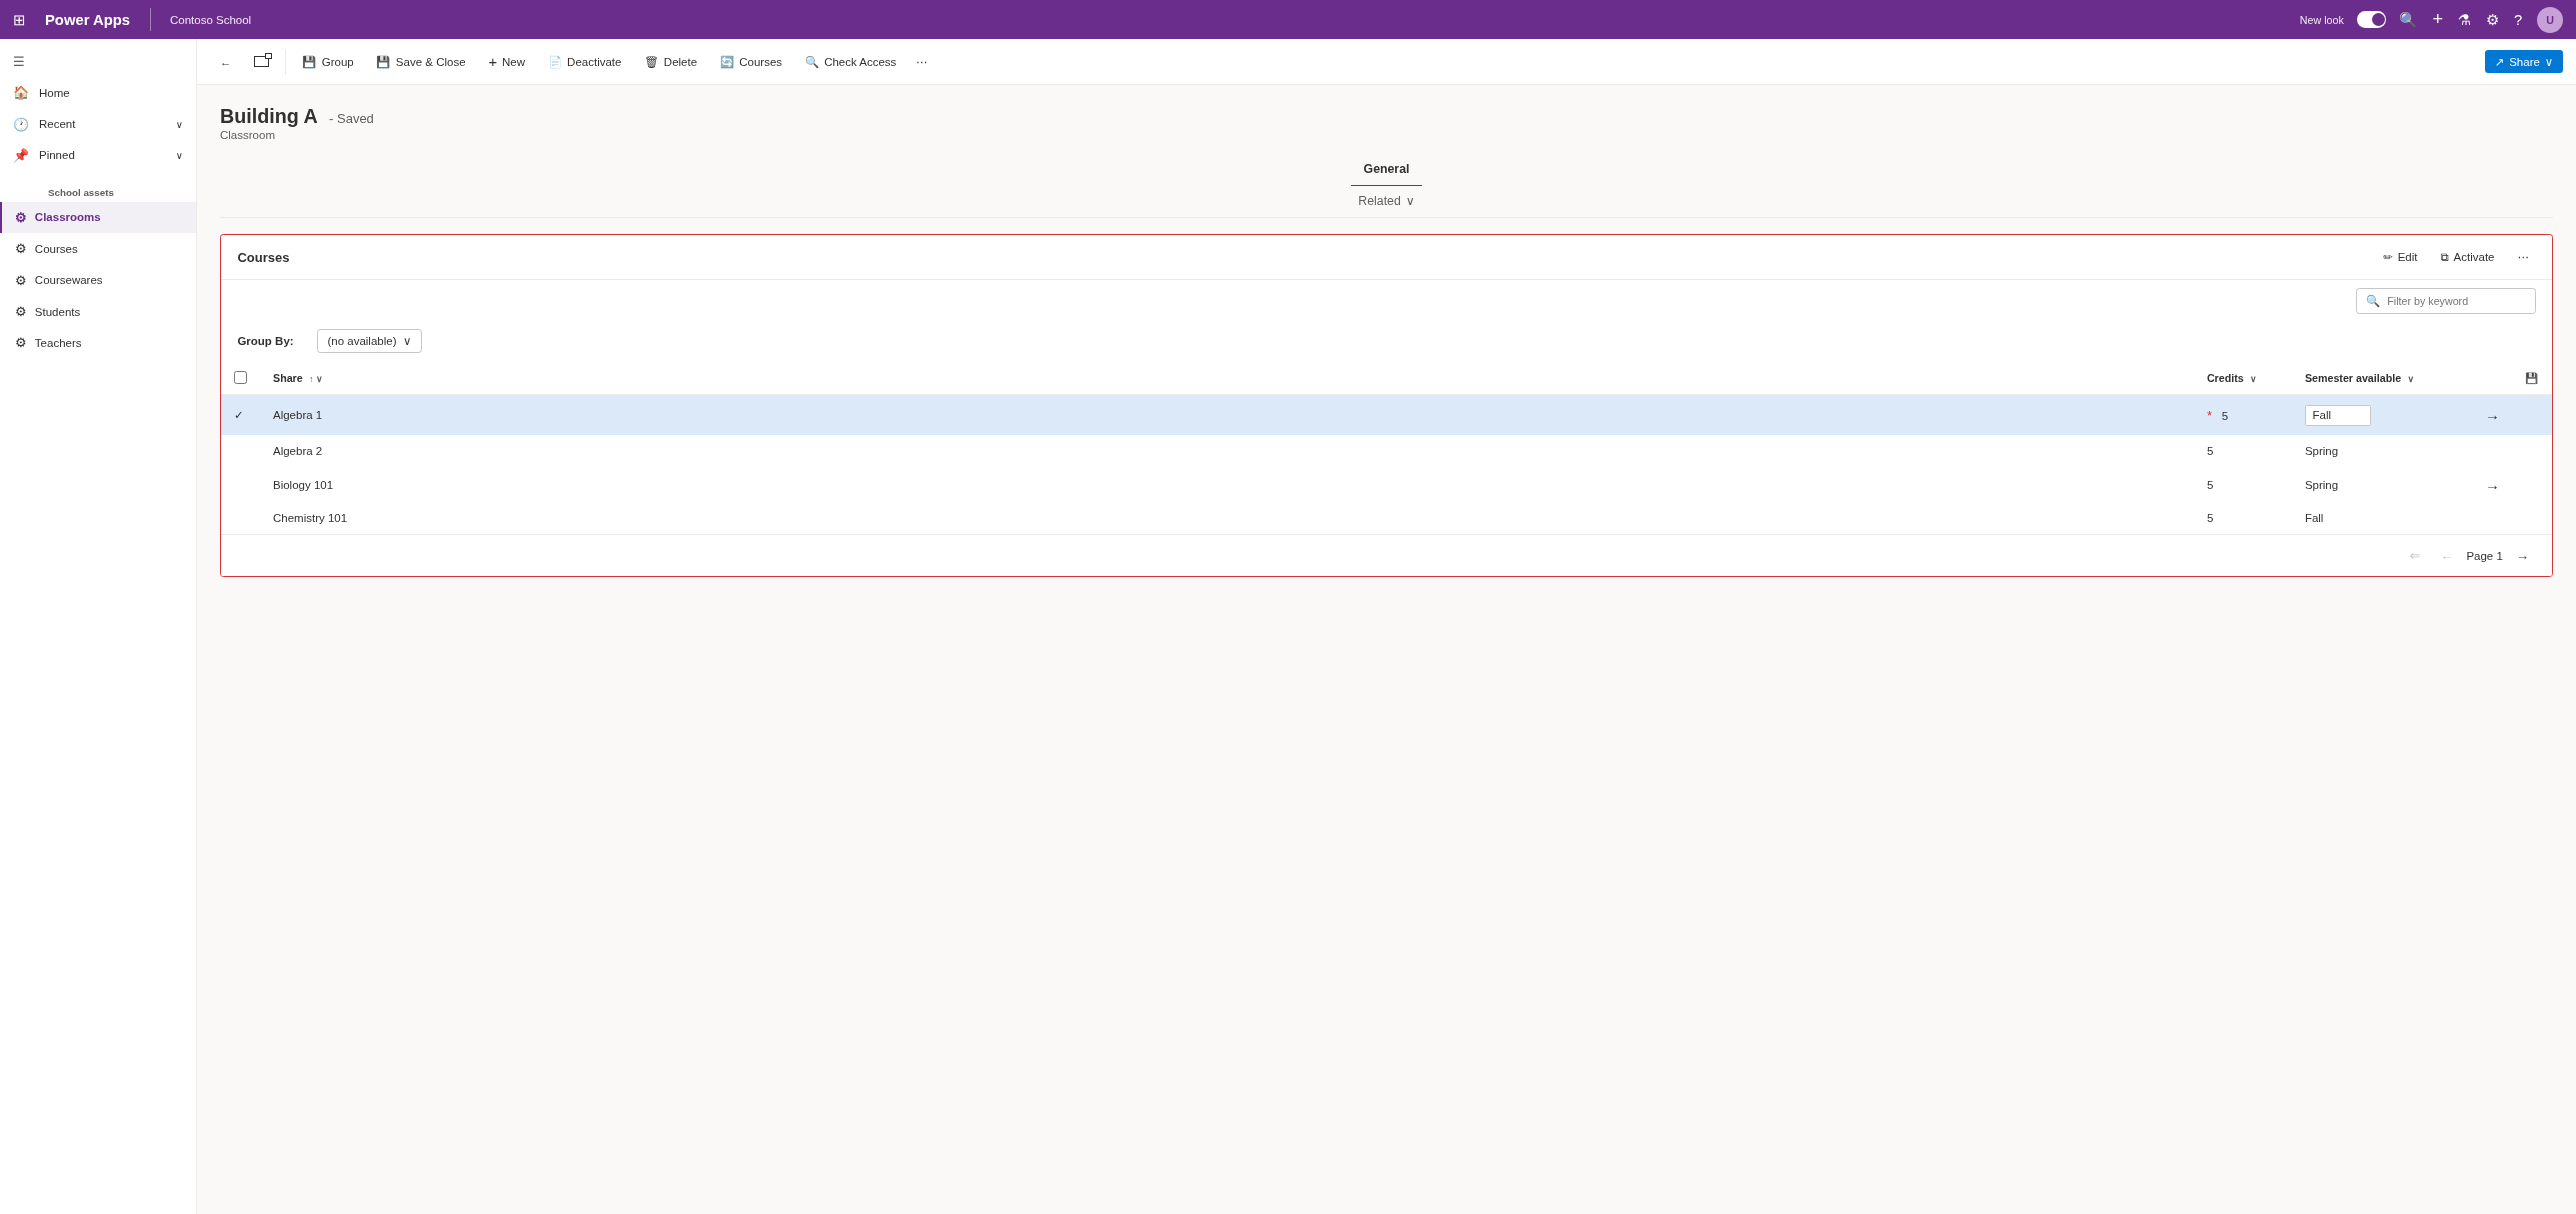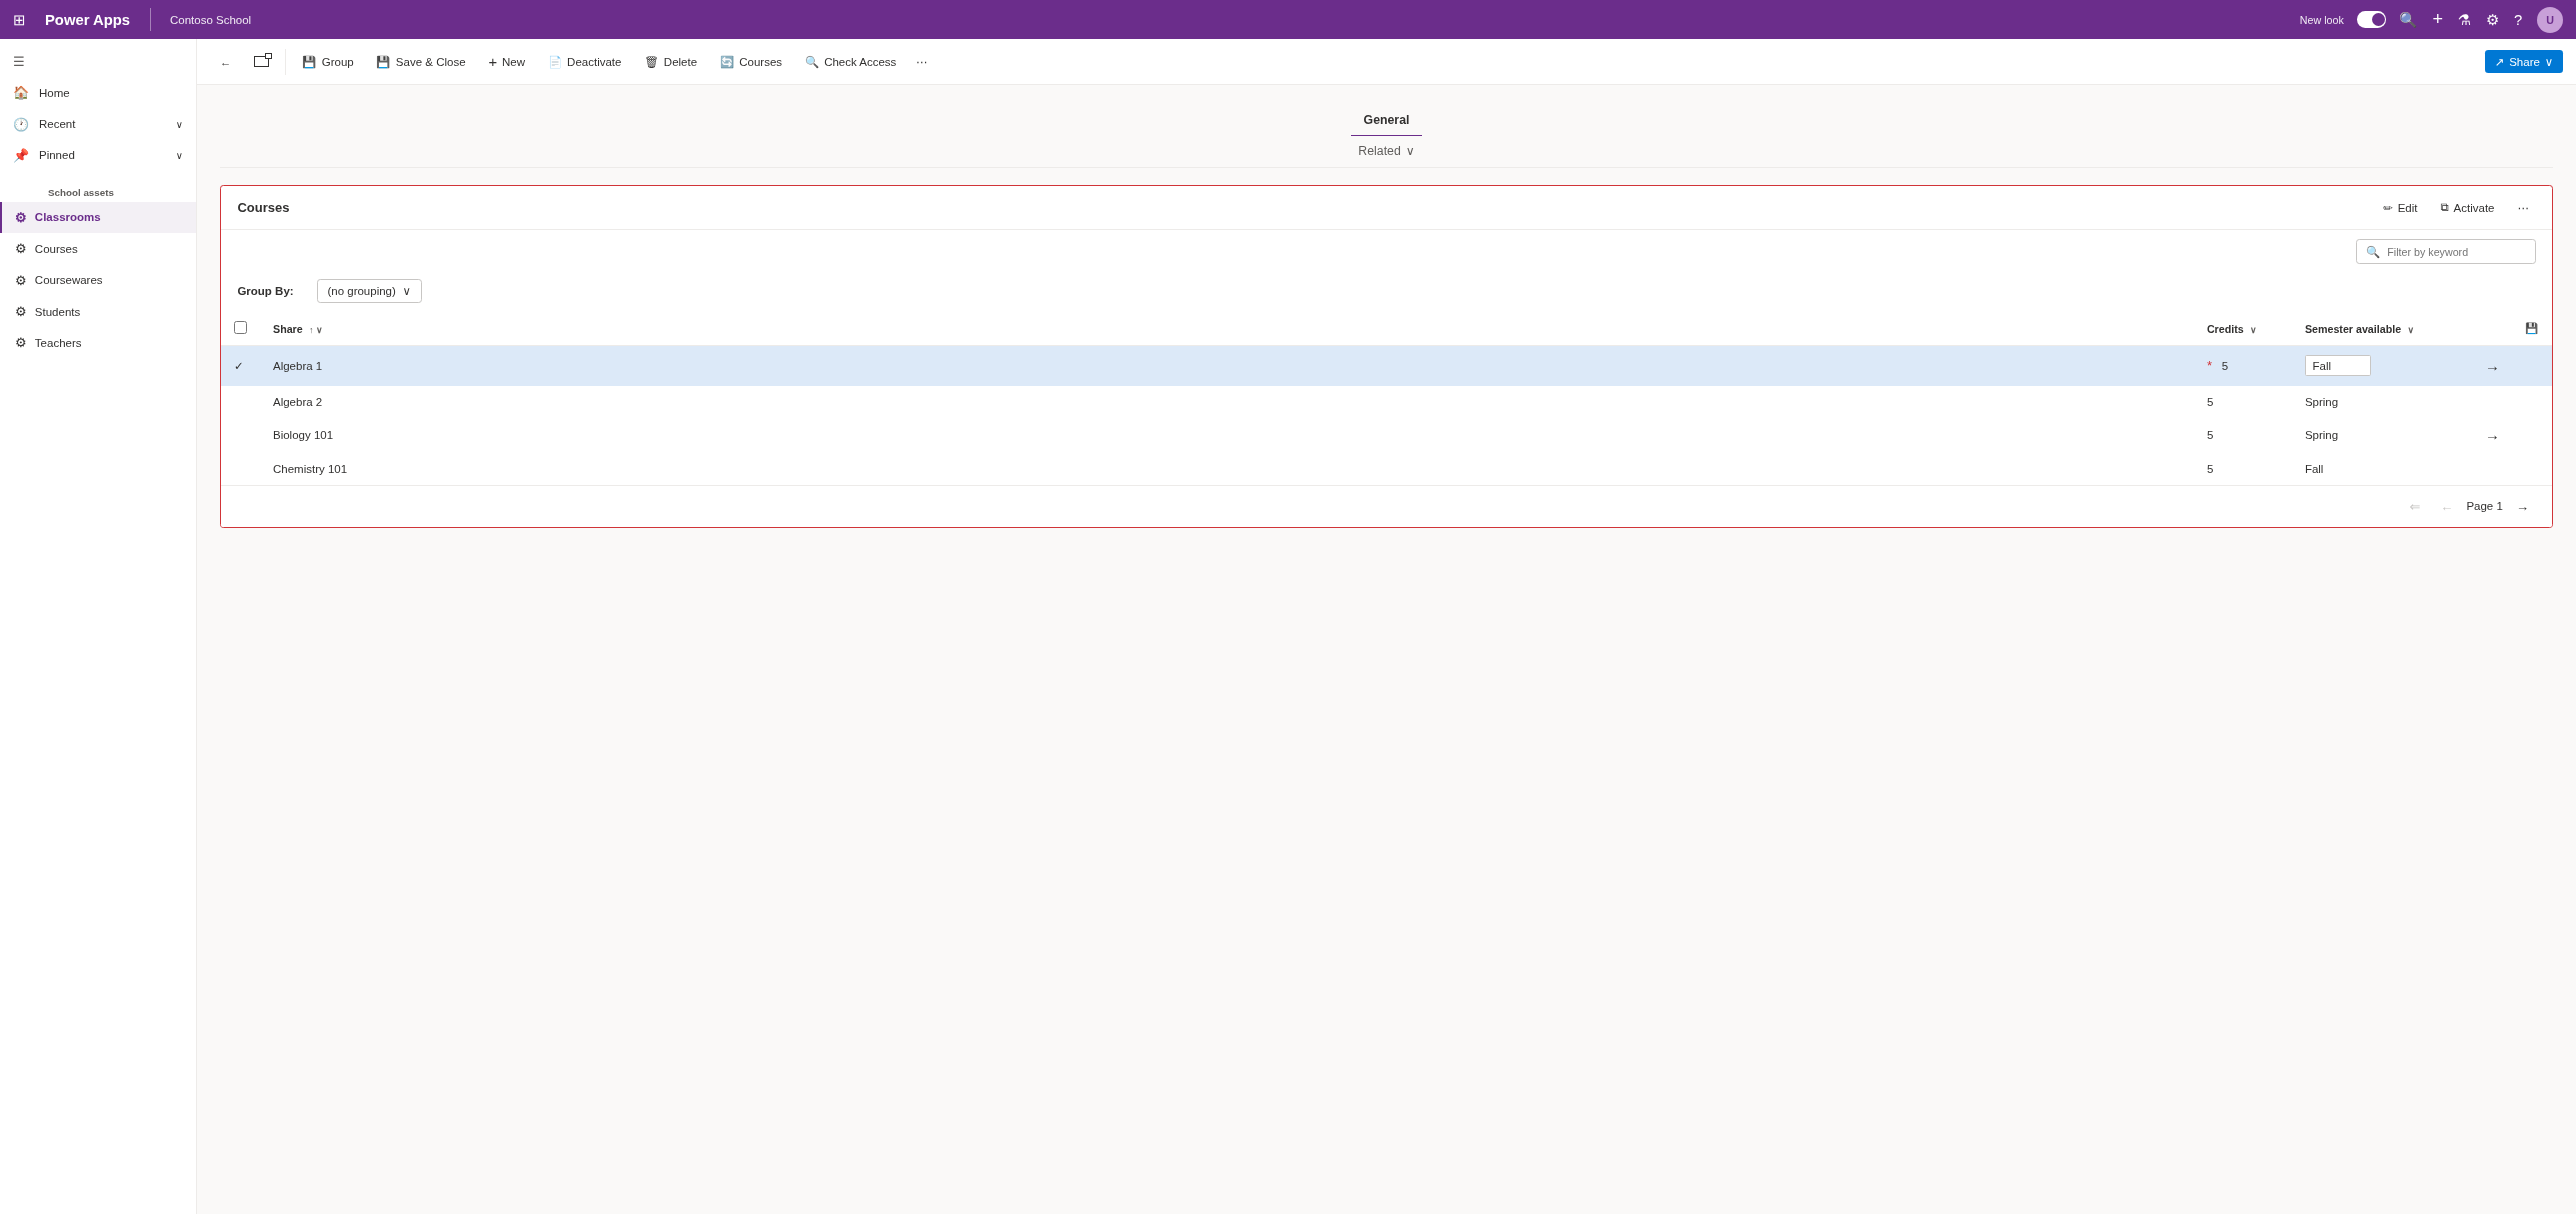--- a/index.html
+++ b/index.html
@@ -269,20 +269,27 @@
       <div class="toolbar-spacer"></div>
       <button class="toolbar-btn primary">
         <span>↗</span>
         <span>Share</span>
         <span>∨</span>
       </button>
     </div>
 
     <div class="page-content">
 
+      <div class="record-header">
+        <div class="record-title">
+          <span>Building A</span>
+          <span class="saved-badge">- Saved</span>
+        </div>
+        <div class="record-subtitle">Classroom</div>
+      </div>
 
       <div class="tabs">
         <div class="tab active">
           <span>General</span>
         </div>
         <div class="tab">
           <span>Related</span>
           <span>∨</span>
         </div>
       </div>
@@ -309,21 +316,21 @@
         <div class="filter-bar">
           <div class="filter-input">
             <span style="color:#605e5c;">🔍</span>
             <input type="text" placeholder="Filter by keyword" style="">
           </div>
         </div>
 
         <div class="group-by-bar">
           <span class="group-by-label">Group By:</span>
           <div class="group-by-select">
-            <span>(no grouping)</span>
+            <span>(no available)</span>
             <span>∨</span>
           </div>
         </div>
 
         <table class="courses-table">
           <thead>
             <tr>
               <th class="check-col">
                 <input type="checkbox" style="">
               </th>

